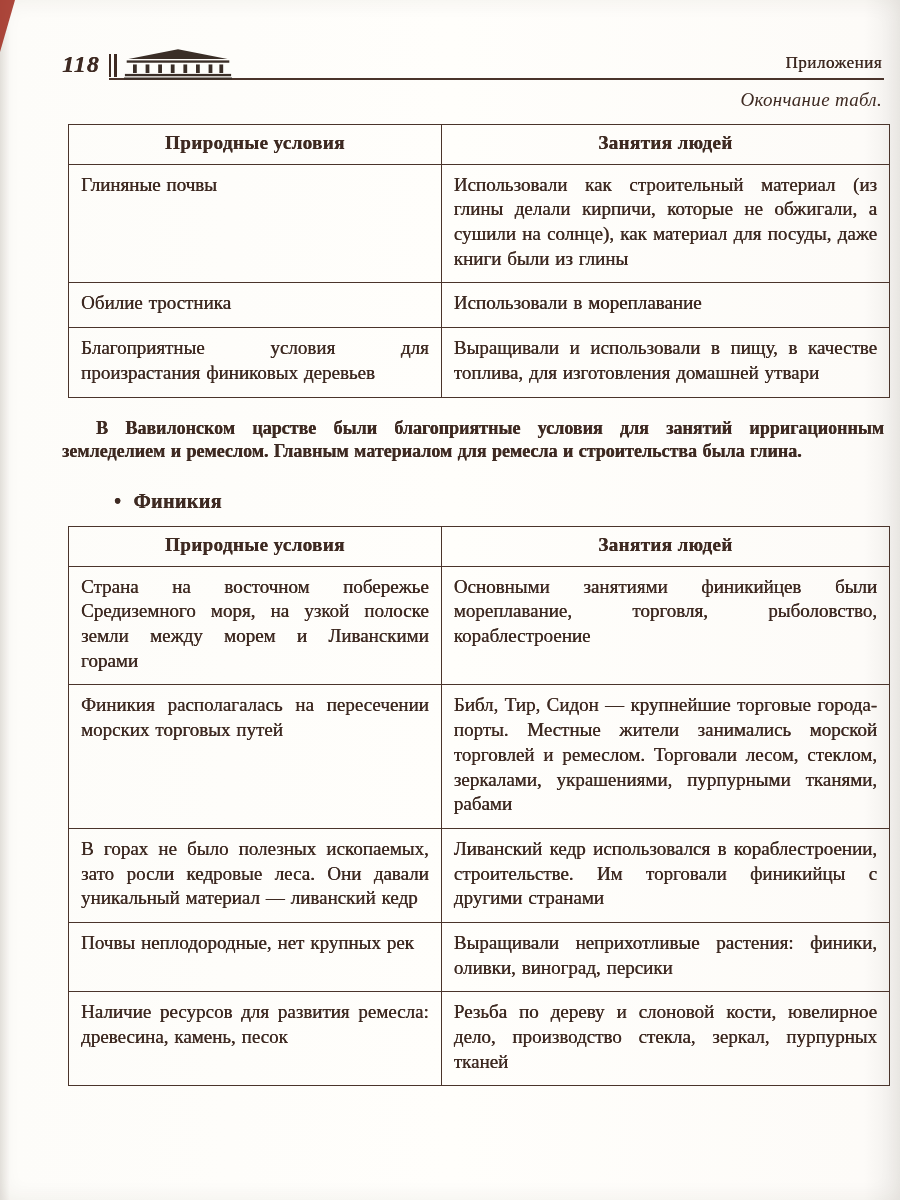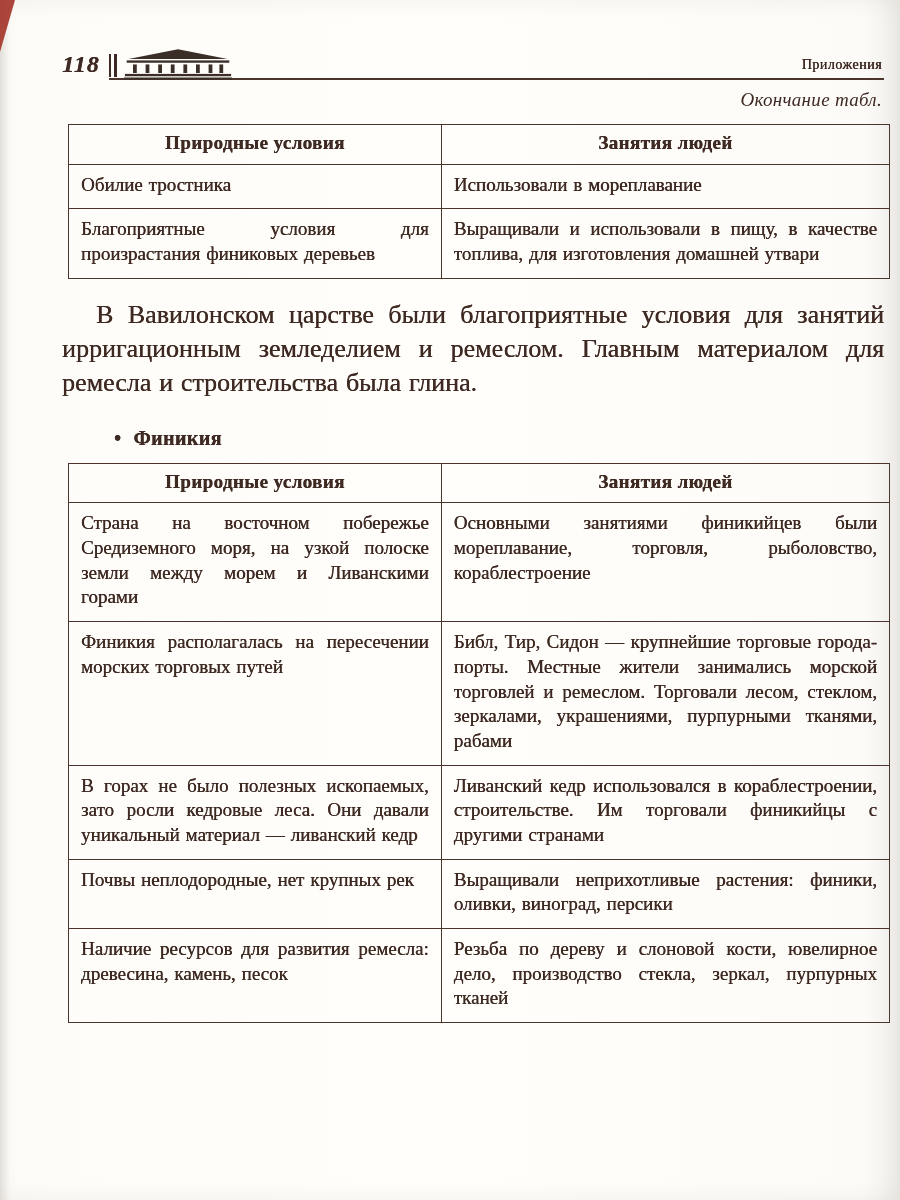--- a/index.html
+++ b/index.html
@@ -29,21 +29,21 @@
   }
   .header-rest{
     flex:1;display:flex;align-items:flex-end;justify-content:space-between;
     border-bottom:2px solid #4a342b;
   }
   .header-left-icons{display:flex;align-items:flex-end;gap:7px;}
   .vbars{display:flex;gap:3px;margin-bottom:1px;}
   .vbars i{display:block;width:2.5px;height:23px;background:#3e2a22;}
   .temple-icon{display:block;margin-bottom:-2px;}
   .section-title{
-    font-size:14px;padding:0 2px 5px 0;letter-spacing:.5px;
+    font-size:17px;padding:0 2px 5px 0;letter-spacing:.5px;
     text-shadow:0.35px 0 currentColor;
   }
 
   .table-note{
     margin:9px 2px 13px 0;text-align:right;font-style:italic;
     font-size:19px;letter-spacing:.3px;
   }
 
   
   table.data-table{
@@ -59,23 +59,23 @@
     letter-spacing:.4px;
   }
   table.data-table td{
     padding:8px 12px 11px 12px;text-align:justify;
     hyphens:auto;-webkit-hyphens:auto;word-spacing:.06em;
   }
   col.c-left{width:45.4%;}
   col.c-right{width:54.6%;}
 
   .body-paragraph{
-    margin:19px 0 8px 0;font-size:26px;line-height:1.32;
+    margin:19px 0 8px 0;font-size:18px;line-height:1.32;
     text-align:justify;text-indent:34px;
-    text-shadow:0.35px 0 currentColor;word-spacing:.05em;
+    text-shadow:0.35px 0 currentColor;word-spacing:.05em;font-weight:bold;
   }
 
   .bullet-heading{
     margin:26px 0 13px 0;padding-left:52px;font-size:20px;font-weight:bold;
     letter-spacing:.4px;text-shadow:0.3px 0 currentColor;
   }
   .bullet-heading .bullet{padding-right:12px;}
 </style>
 </head>
 <body>
@@ -120,20 +120,24 @@
         <col class="c-right">
       </colgroup>
     <thead>
       <tr>
         <th>Природные условия</th>
         <th>Занятия людей</th>
       </tr>
     </thead>
     <tbody>
       <tr>
+        <td>Глиняные почвы</td>
+        <td>Использовали как строительный материал (из глины делали кирпичи, которые не обжигали, а сушили на солнце), как материал для посуды, даже книги были из глины</td>
+      </tr>
+      <tr>
         <td>Обилие тростника</td>
         <td>Использовали в мореплавание</td>
       </tr>
       <tr>
         <td>Благоприятные условия для произрастания финиковых деревьев</td>
         <td>Выращивали и использовали в пищу, в качестве топлива, для изготовления домашней утвари</td>
       </tr>
     </tbody>
   </table>
 

